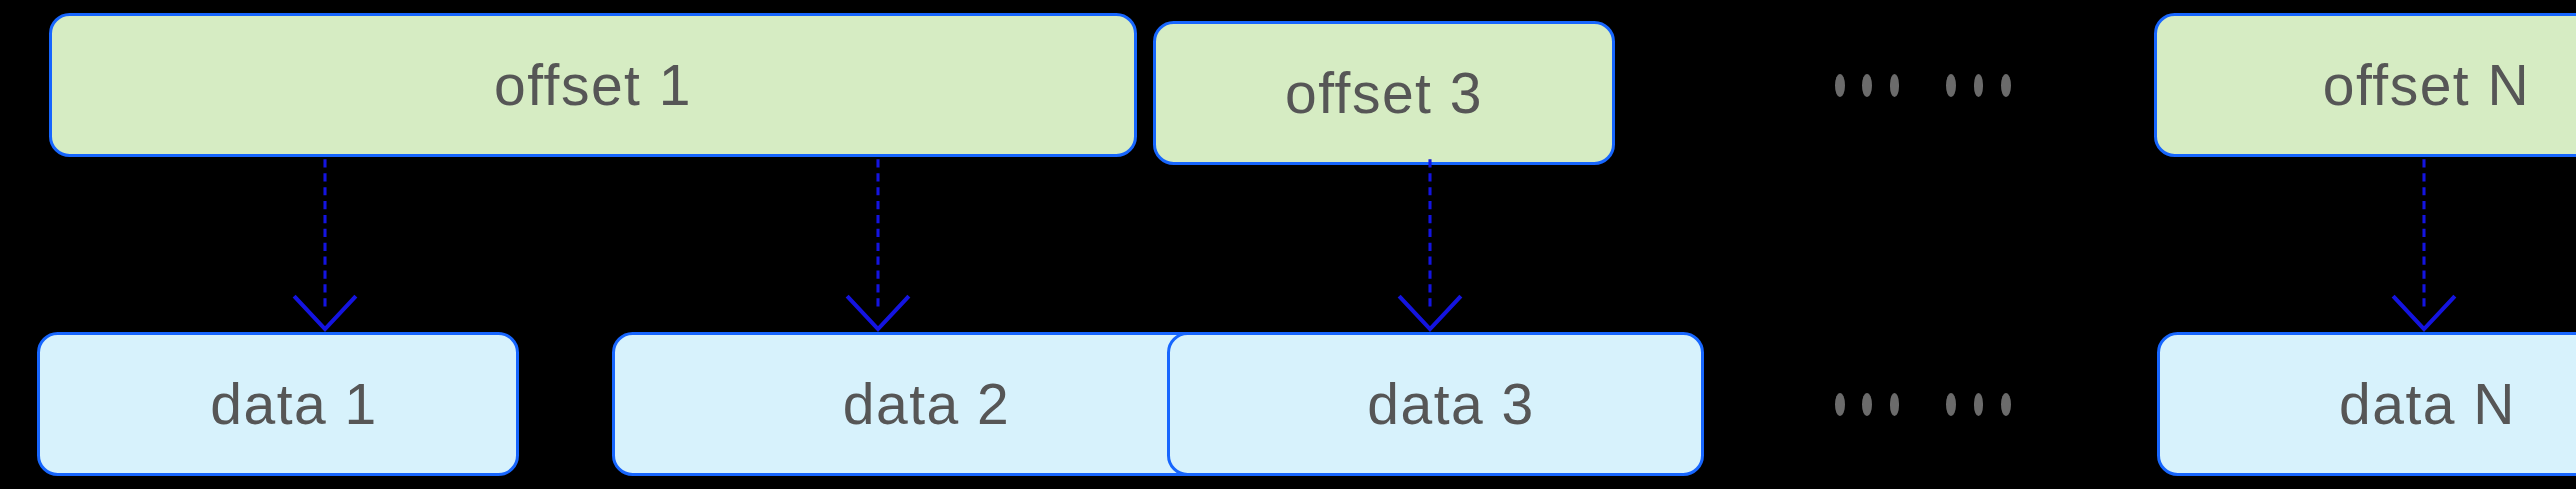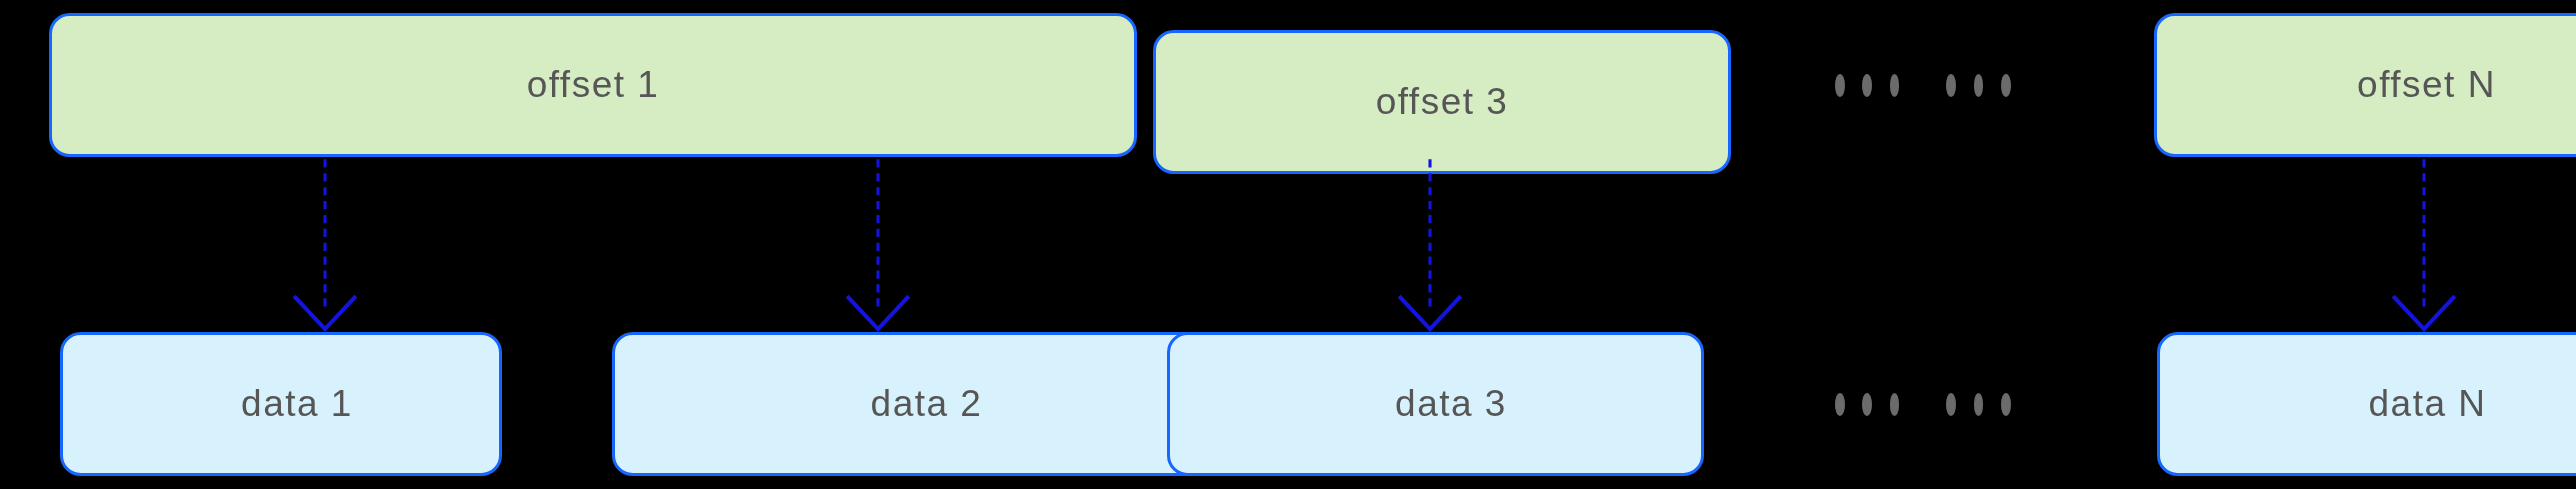--- a/index.html
+++ b/index.html
@@ -18,21 +18,21 @@
     border: 3.1px solid #1766fe;
     border-radius: 20.6px;
     display: flex;
     align-items: center;
     justify-content: center;
   }
   .box.offset { background: #d6ecc3; }
   .box.data   { background: #d7f2fc; }
   .label {
     color: #565656;
-    font-size: 37px;
+    font-size: 57px;
     letter-spacing: 1.5px;
     white-space: nowrap;
   }
   .arrow { position: absolute; width: 72px; height: 178px; }
   .ellipsis {
     position: absolute;
     display: flex;
     gap: 47px;
     align-items: center;
   }
@@ -46,21 +46,21 @@
 </style>
 </head>
 <body>
 
 <div class="canvas">
 
   <div class="box offset" style="left:49px; top:13px; width:1088px;">
     <span class="label">offset 1</span>
   </div>
 
-  <div class="box offset" style="left:1153px; top:30px; width:578px;">
+  <div class="box offset" style="left:1153px; top:21px; width:462px;">
     <span class="label">offset 3</span>
   </div>
 
   <div class="ellipsis" style="left:1835px; top:74px;">
     <div class="dot-group">
       <span class="dot"></span>
       <span class="dot"></span>
       <span class="dot"></span>
     </div>
     <div class="dot-group">
@@ -87,21 +87,21 @@
   <svg class="arrow" style="left:1394px; top:156px;" viewBox="0 0 140 345">
     <line x1="70" y1="6" x2="70" y2="300" stroke="#1414e0" stroke-width="6" stroke-dasharray="16 11"></line>
     <polyline points="10,272 70,336 130,272" fill="none" stroke="#1414e0" stroke-width="8" stroke-linejoin="miter"></polyline>
   </svg>
 
   <svg class="arrow" style="left:2388px; top:156px;" viewBox="0 0 140 345">
     <line x1="70" y1="6" x2="70" y2="300" stroke="#1414e0" stroke-width="6" stroke-dasharray="16 11"></line>
     <polyline points="10,272 70,336 130,272" fill="none" stroke="#1414e0" stroke-width="8" stroke-linejoin="miter"></polyline>
   </svg>
 
-  <div class="box data" style="left:60px; top:332px; width:442px;padding-left:32px;">
+  <div class="box data" style="left:37px; top:332px; width:482px;padding-left:32px;">
     <span class="label">data 1</span>
   </div>
 
   <div class="box data" style="left:612px; top:332px; width:629px;">
     <span class="label">data 2</span>
   </div>
 
   <div class="box data" style="left:1167px; top:332px; width:537px;padding-left:31px;">
     <span class="label">data 3</span>
   </div>

